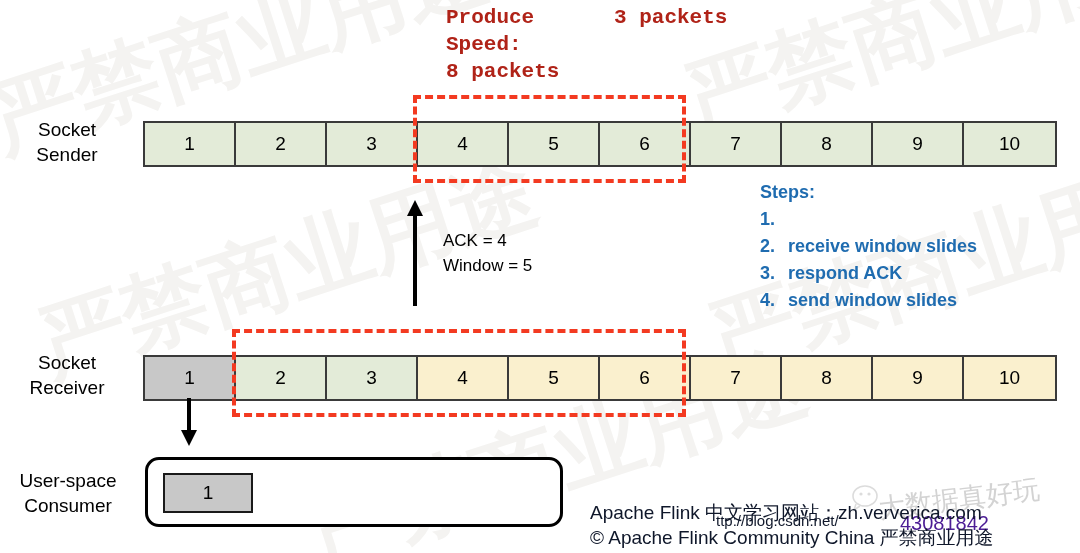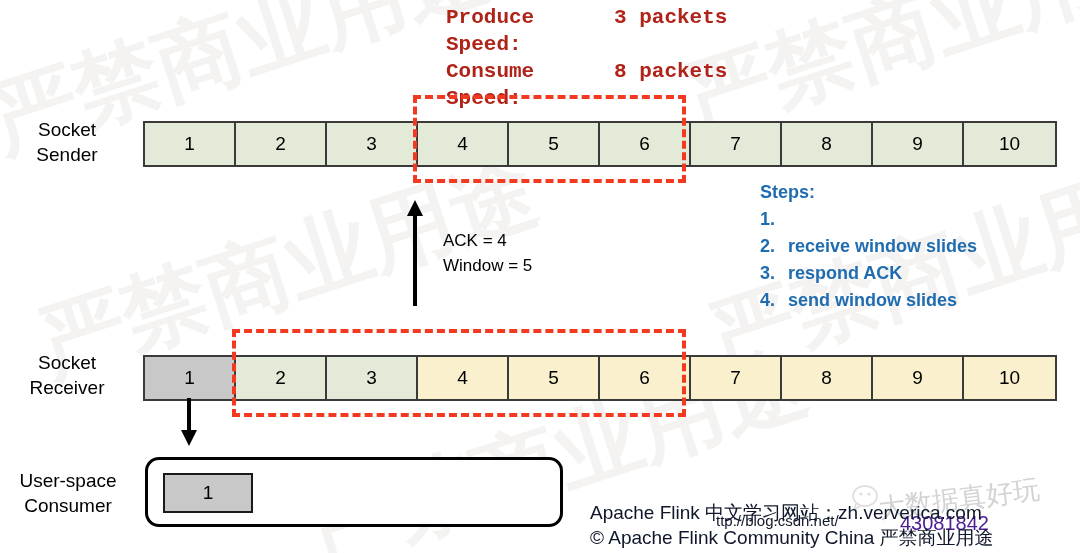--- a/index.html
+++ b/index.html
@@ -207,21 +207,20 @@
 <div class="wm wm-c">严禁商业用途</div>
 <div class="wm wm-d">严禁商业用途</div>
 <div class="wm wm-e">严禁商业用途</div>
 
 <div class="speed-block">
   <div class="speed-row">
     <span class="speed-label">Produce Speed:</span>
     <span class="speed-value">3 packets</span>
   </div>
   <div class="speed-row">
-    <span class="speed-label">Consume Speed:</span>
     <span class="speed-value">8 packets</span>
   </div>
 </div>
 
 <div class="row-label" style="top:117px;">
   <div>Socket</div>
   <div>Sender</div>
 </div>
 
 <div class="strip" id="sender-strip" style="left:143px; top:121px;">

